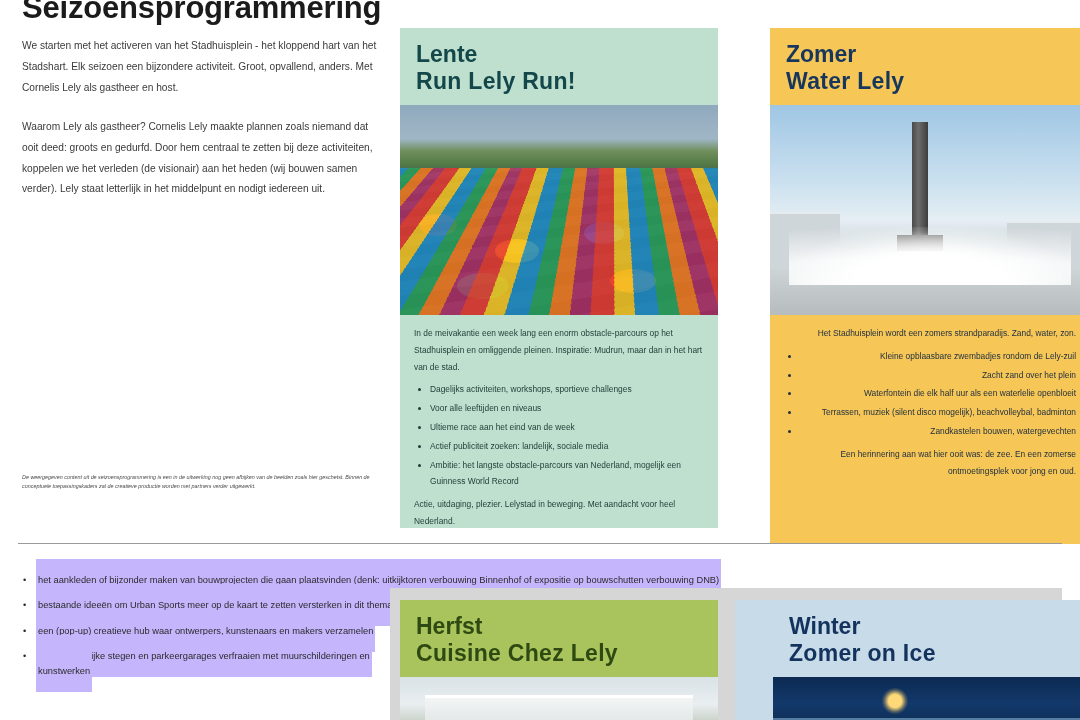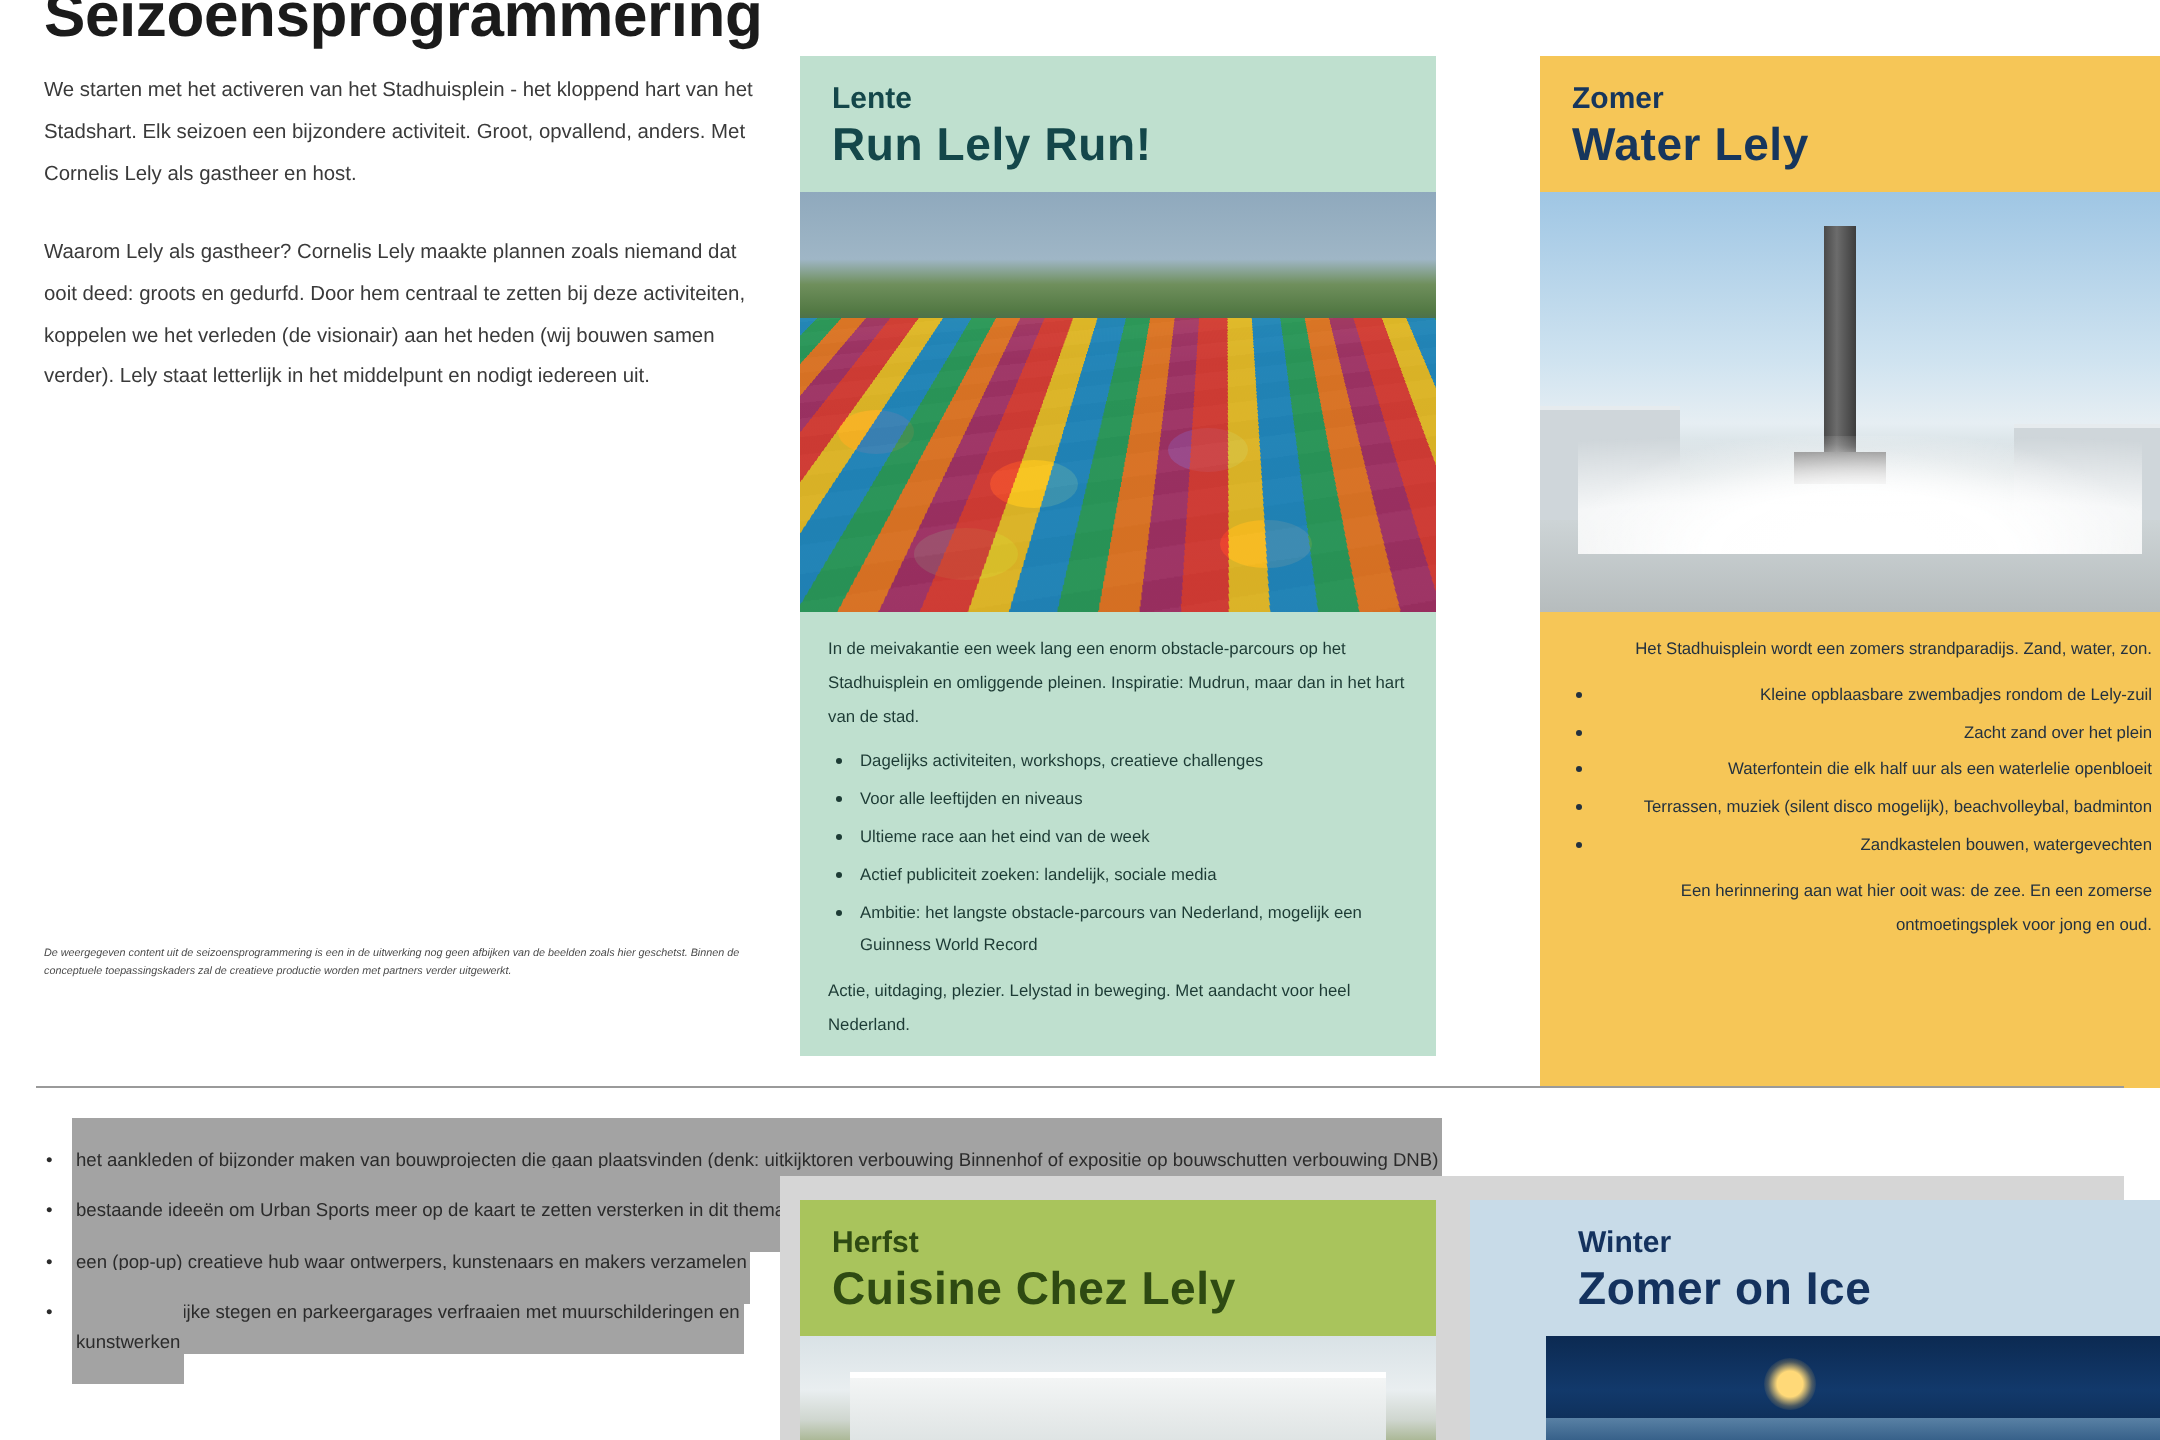--- a/index.html
+++ b/index.html
@@ -59,21 +59,21 @@
 
   
   .card {
     position: absolute;
     overflow: hidden;
   }
   .card-head {
     padding: 14px 16px 10px 16px;
   }
   .card-head .season {
-    font-size: 15px;
+    font-size: 23px;
     font-weight: bold;
     line-height: 1.12;
     margin: 0;
   }
   .card-head .name {
     font-size: 23px;
     font-weight: bold;
     line-height: 1.18;
     margin: 0;
     letter-spacing: 0.3px;
@@ -236,21 +236,21 @@
     max-width: 790px;
   }
   .bullets li::before {
     content: "•";
     position: absolute;
     left: -13px;
     top: 0;
     color: #2b2b2b;
   }
   .hl {
-    background: #a3a3a3;
+    background: #c4b5fd;
     padding: 16px 2px;
     box-decoration-break: clone;
     -webkit-box-decoration-break: clone;
   }
   .bullets li.narrow { width: 360px; }
 
   .bottom-panel {
     position: absolute;
     left: 390px; top: 588px; width: 672px; height: 132px;
     background: #d6d6d6;
@@ -280,21 +280,21 @@
         <div class="inflate" style="left:6%;top:52%;width:38px;height:22px;background:#e43b2f;"></div>
         <div class="inflate" style="left:30%;top:64%;width:44px;height:24px;background:#f2c319;"></div>
         <div class="inflate" style="left:58%;top:56%;width:40px;height:22px;background:#1d8fc8;"></div>
         <div class="inflate" style="left:18%;top:80%;width:52px;height:26px;background:#23a35c;"></div>
         <div class="inflate" style="left:66%;top:78%;width:46px;height:24px;background:#ef7a1e;"></div>
       </div>
     </div>
     <div class="card-body">
       <p>In de meivakantie  een week lang  een enorm obstacle-parcours  op het Stadhuisplein  en omliggende  pleinen. Inspiratie:  Mudrun,  maar dan in het hart van de stad.</p>
       <ul>
-        <li>Dagelijks  activiteiten,  workshops,   creatieve  challenges</li>
+        <li>Dagelijks  activiteiten,  workshops,   sportieve  challenges</li>
         <li>Voor alle leeftijden   en niveaus</li>
         <li>Ultieme  race aan het eind  van de week</li>
         <li>Actief  publiciteit  zoeken:  landelijk,   sociale  media</li>
         <li>Ambitie:   het  langste  obstacle-parcours   van Nederland, mogelijk   een Guinness  World  Record</li>
       </ul>
       <p>Actie,  uitdaging,  plezier.  Lelystad in beweging.  Met  aandacht  voor heel  Nederland.</p>
     </div>
   </div>
 
   <div class="card" id="card-zomer">

